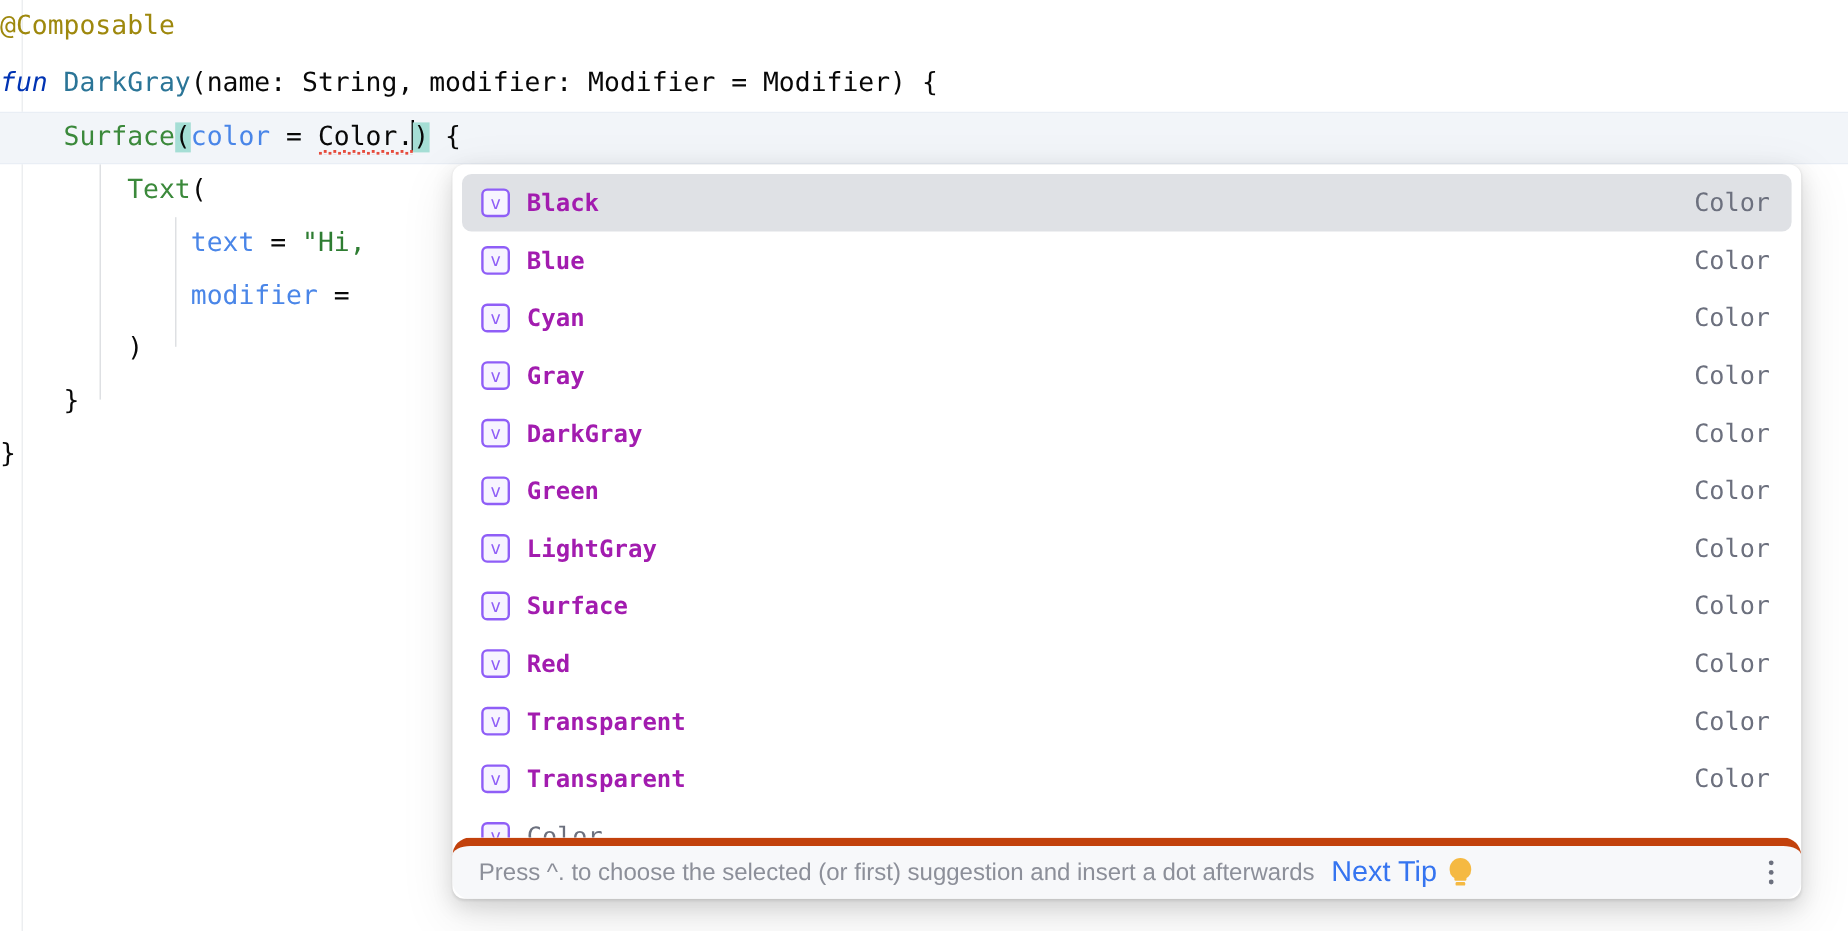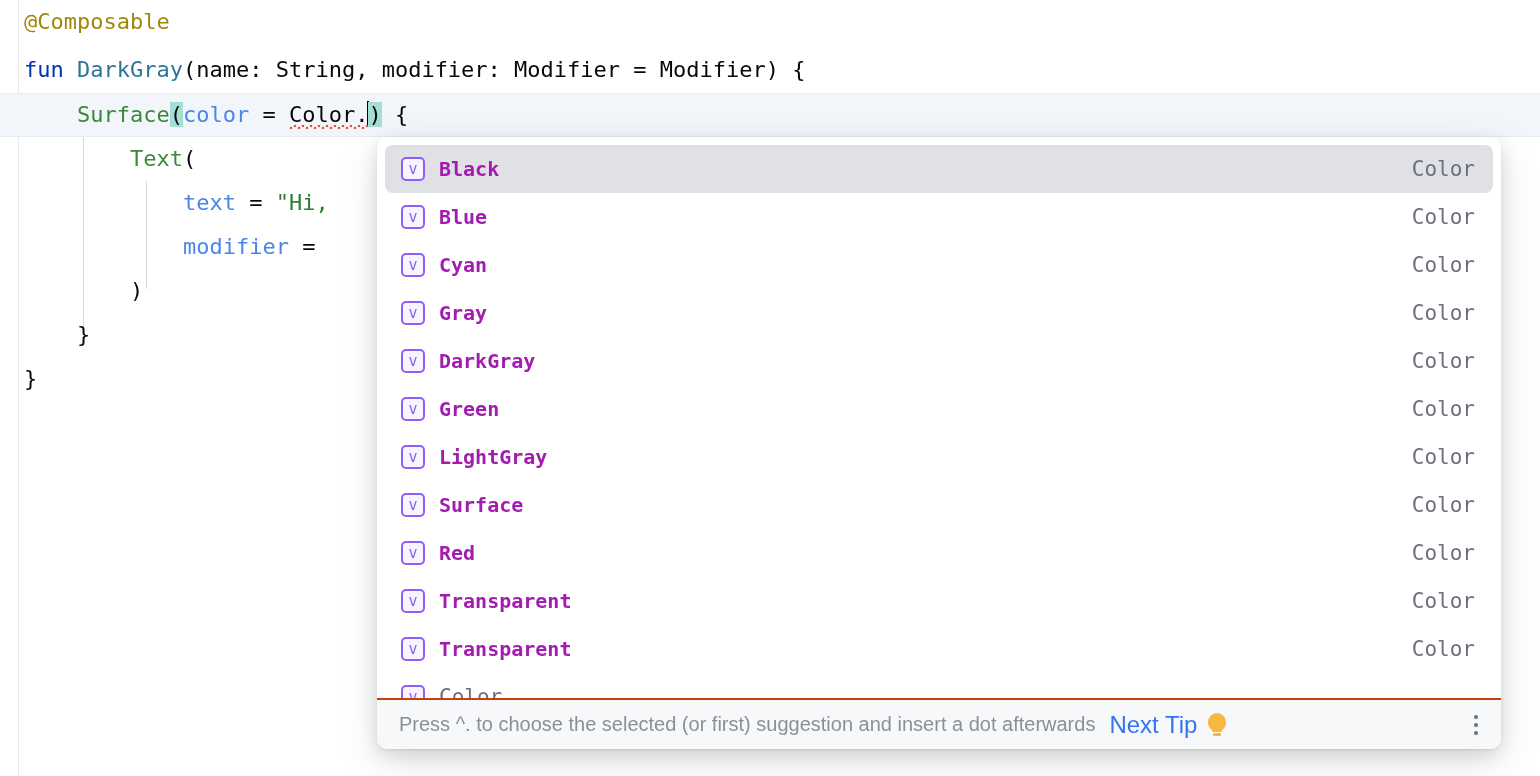--- a/index.html
+++ b/index.html
@@ -42,39 +42,38 @@
     line-height: 44px;
     color: #080808;
     white-space: pre;
   }
 
   .code-line {
     position: absolute;
     left: 0;
     width: 100%;
     height: 44px;
-    padding-left: 24px;
     white-space: pre;
   }
 
   .line-highlight {
     background: #f2f5f9;
     box-shadow: inset 0 1px 0 #e6ecf3, inset 0 -1px 0 #e6ecf3;
   }
 
   
   .indent-guide {
     position: absolute;
     width: 1px;
     background: #d6d9dd;
   }
 
   
   .tok-anno     { color: #9e880d; }
-  .tok-keyword  { color: #0033b3; font-weight: 400; }
+  .tok-keyword  { color: #0033b3; font-weight: 400; font-style: italic; }
   .tok-fname    { color: #2b7597; }
   .tok-fncall   { color: #3b893b; }
   .tok-param    { color: #4a86e8; }
   .tok-plain    { color: #080808; }
   .tok-string   { color: #2e7d32; }
 
   .paren-match {
     background: #a5ded5;
   }
 
@@ -170,24 +169,25 @@
     font-size: 21px;
     color: #6c707e;
   }
 
   
   #tip-bar {
     position: absolute;
     left: 0; right: 0; bottom: 0;
     height: 51px;
     background: #f7f8fa;
-    border-top: 2px solid #c2410c;
+    border-top: 7px solid #c2410c;
     display: flex;
     align-items: center;
     padding: 0 22px 0 22px;
+    border-radius: 15px;
   }
 
   .tip-text {
     font-family: "Liberation Sans", sans-serif;
     font-size: 20px;
     color: #8c8f99;
     white-space: nowrap;
   }
 
   .tip-next {

